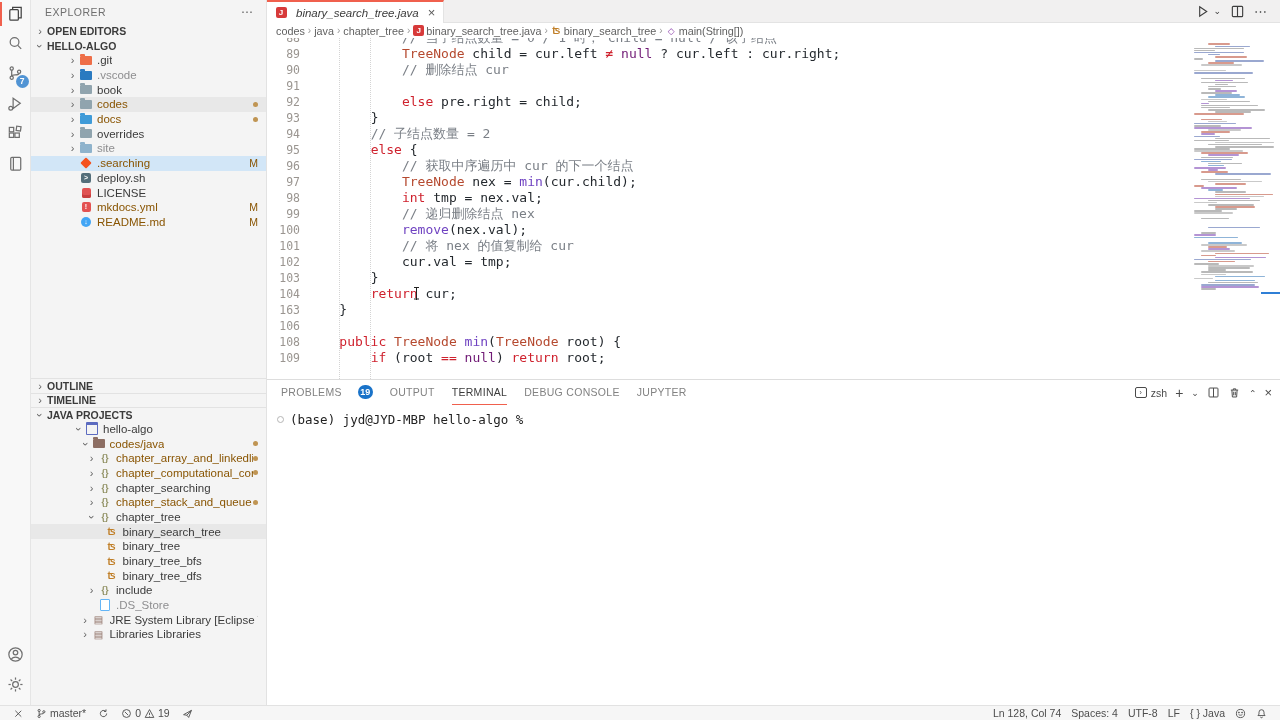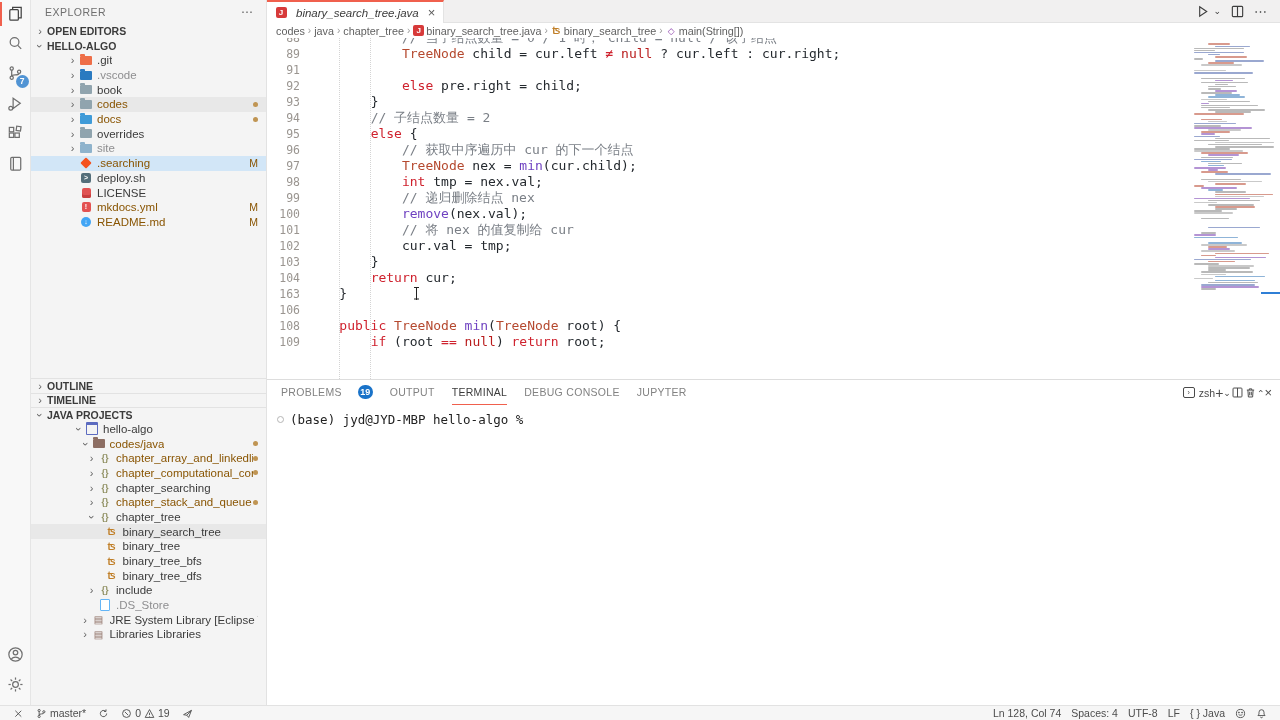--- a/index.html
+++ b/index.html
@@ -89,40 +89,40 @@
   #breadcrumb .bc-item { display:flex; align-items:center; gap:2px; cursor:pointer; white-space:nowrap; }
   #breadcrumb .fi { width:11px; margin-right:0; }
 
   #editor { flex:1; position:relative; overflow:hidden; background:#fff; }
   #code { margin-top:-8px; position:relative; z-index:1; }
   .cl { display:flex; height:16px; line-height:16px; font-family:"DejaVu Sans Mono", monospace; font-size:13px; }
   .ln { width:33px; text-align:right; color:#9a9590; font-size:11.5px; flex:none;
     font-family:"DejaVu Sans Mono", monospace; }
   .ct { padding-left:8px; white-space:pre; color:#24292e; }
   .tk-kw { color:#cf222e; } .tk-type { color:#b5492f; } .tk-fn { color:#6f42c1; }
-  .tk-con { color:#b91c1c; } .tk-com { color:#7a7f86; } .tk-pln { color:#24292e; }
+  .tk-con { color:#701a75; } .tk-com { color:#7a7f86; } .tk-pln { color:#24292e; }
   .guide { position:absolute; top:0; bottom:0; border-left:1px dotted #d4d4d4; z-index:0; }
   #minimap { position:absolute; left:923px; top:0; width:82px; height:260px; z-index:2; cursor:pointer; }
   .mmbar { position:absolute; height:1.6px; border-radius:1px; }
   #ovr-cursor { position:absolute; right:0; width:19px; height:2px; top:254px; z-index:3; }
   #ibeam { position:absolute; left:146px; top:249px; width:7px; height:13px; z-index:4; }
   #ibeam::before { content:""; position:absolute; left:3px; top:0; bottom:0; width:1.4px; background:#222; }
   #ibeam::after { content:""; position:absolute; left:1px; right:1px; top:0; height:1.4px; background:#222;
     box-shadow:0 11.5px 0 #222; }
 
   
   #panel { height:326px; border-top:1px solid #ddd; background:#fff; display:flex; flex-direction:column; }
   #panel-header { height:25px; display:flex; align-items:center; padding:0 8px 0 14px; }
   .ptab { font-size:10.5px; letter-spacing:.3px; color:#828282; margin-right:17px; height:25px;
     display:flex; align-items:center; gap:16px; cursor:pointer; border-bottom:1px solid transparent; }
   .ptab.active { color:#3b3b3b; border-bottom:1px solid #f0604d; }
   .pbadge { background:#1a73c9; color:#fff; border-radius:8px; min-width:15px; height:14px;
     font-size:9px; line-height:14px; text-align:center; font-weight:bold; letter-spacing:0; }
   .pbadge:empty { display:none; }
-  #panel-actions { margin-left:auto; display:flex; align-items:center; color:#4a4a4a; }
+  #panel-actions { margin-left:auto; display:flex; align-items:center; gap:8px; color:#4a4a4a; }
   #panel-actions svg { width:13px; height:13px; stroke:#4a4a4a; fill:none; stroke-width:1.2; cursor:pointer; }
   .shell-pick { display:flex; align-items:center; gap:4px; font-size:10.5px; cursor:pointer; }
   .term-glyph { width:12px; height:11px; border:1px solid #4a4a4a; border-radius:2px; font-size:7px;
     line-height:9px; text-align:center; color:#4a4a4a; }
   .pa-text { font-size:14px; cursor:pointer; }
   .pa-chev { font-size:9px; cursor:pointer; }
   #terminal { flex:1; padding:7px 0 0 10px; position:relative; }
   #term-line { font-family:"DejaVu Sans Mono", monospace; font-size:12.5px; color:#222;
     display:flex; align-items:center; gap:6px; }
   .cmd-circle { width:7px; height:7px; border:1px solid #b5b5b5; border-radius:50%; flex:none; }
@@ -508,20 +508,24 @@
         <div class="guide" style="left:72px"></div>
         <div class="guide" style="left:103px"></div>
         <div id="code">
             <div class="cl">
               <span class="ln">88</span>
               <span class="ct">            <span class="tk-com">// 当子结点数量 = 0 / 1 时， child = null / 该子结点</span></span>
             </div>
             <div class="cl">
               <span class="ln">89</span>
               <span class="ct">            <span class="tk-type">TreeNode</span><span class="tk-pln"> child </span><span class="tk-pln">=</span><span class="tk-pln"> cur.left </span><span class="tk-kw">≠</span><span class="tk-pln"> </span><span class="tk-con">null</span><span class="tk-pln"> ? </span><span class="tk-pln">cur.left </span><span class="tk-pln">: </span><span class="tk-pln">cur.right;</span></span>
+            </div>
+            <div class="cl">
+              <span class="ln">90</span>
+              <span class="ct">            <span class="tk-com">// 删除结点 cur</span></span>
             </div>
             <div class="cl">
               <span class="ln">91</span>
             </div>
             <div class="cl">
               <span class="ln">92</span>
               <span class="ct">            <span class="tk-kw">else</span><span class="tk-pln"> pre.right </span><span class="tk-pln">=</span><span class="tk-pln"> child;</span></span>
             </div>
             <div class="cl">
               <span class="ln">93</span>

